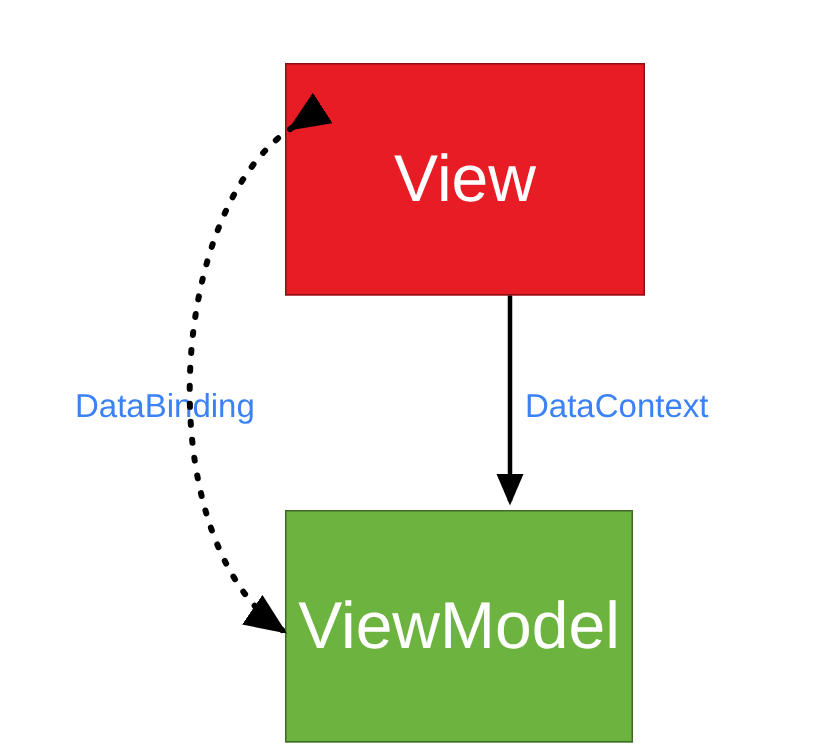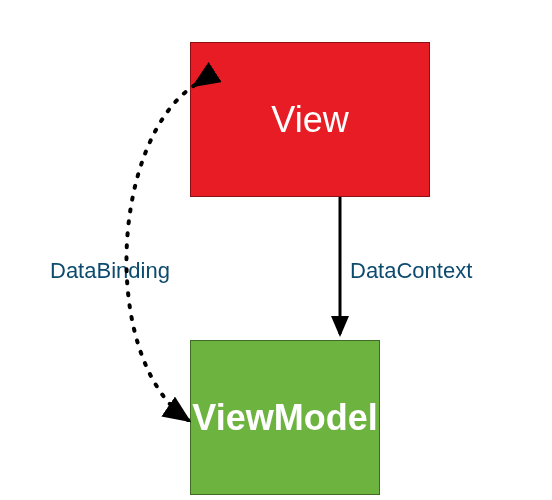--- a/index.html
+++ b/index.html
@@ -9,41 +9,40 @@
       background: #ffffff;
       position: relative;
       font-family: "Segoe UI", Arial, sans-serif;
     }
     .box {
       position: absolute;
       display: flex;
       align-items: center;
       justify-content: center;
       color: #ffffff;
-      font-size: 36px;
+      font-size: 44px;
       font-weight: 300;
       border: 1px solid #333;
     }
     .box-view {
       left: 190px;
       top: 42px;
       width: 240px;
       height: 155px;
     }
     .box-viewmodel {
       left: 190px;
       top: 340px;
-      width: 190px;
+      width: 232px;
       height: 155px;
-      font-weight: bold;
     }
     .label {
       position: absolute;
       font-size: 22px;
-      color: #0c4a6e;
+      color: #3b82f6;
       font-weight: 400;
     }
     .label-databinding {
       left: 50px;
       top: 258px;
     }
     .label-datacontext {
       left: 350px;
       top: 258px;
     }

